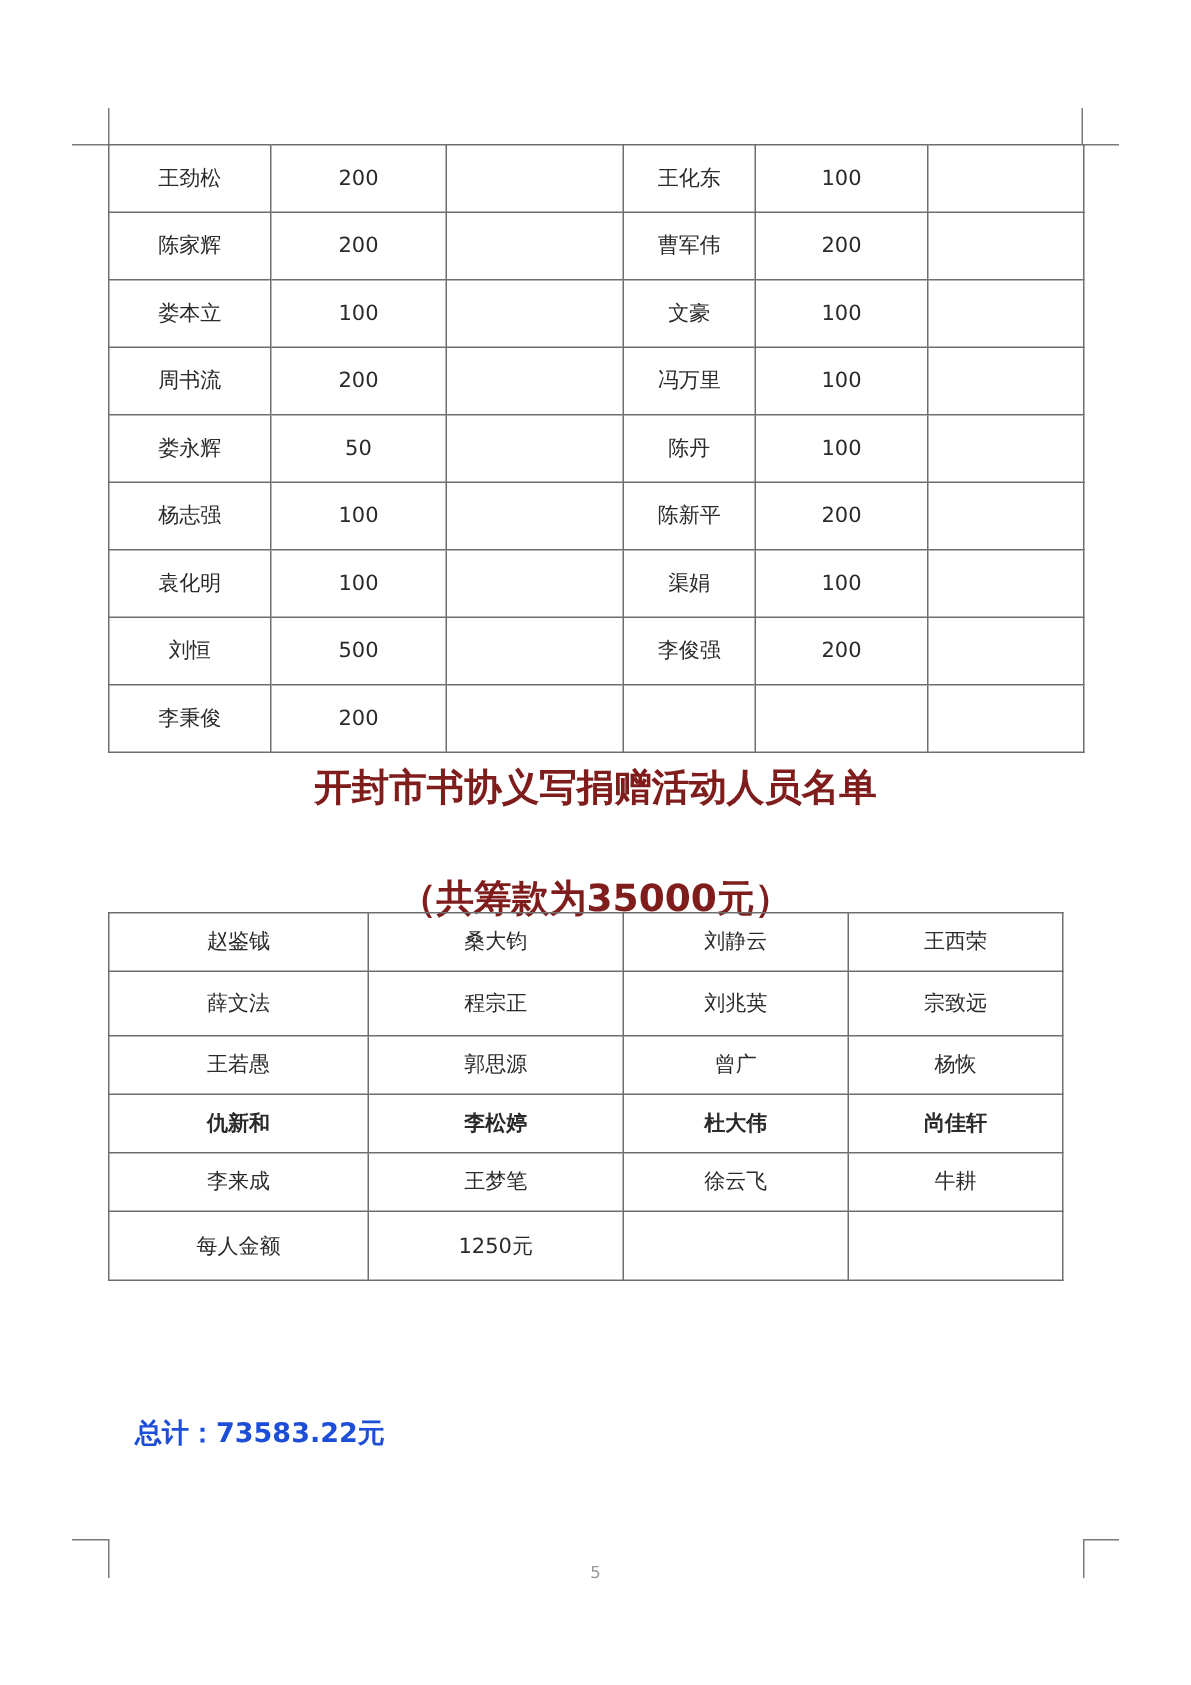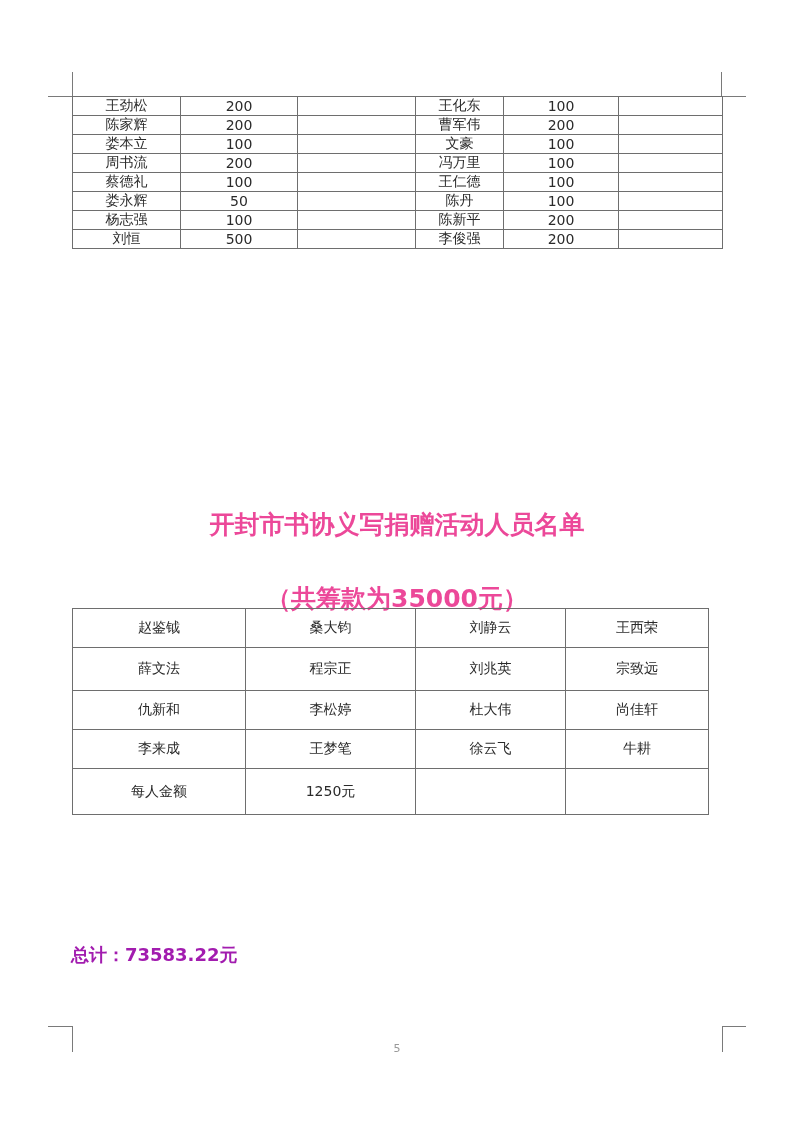--- a/index.html
+++ b/index.html
@@ -4,27 +4,27 @@
 <style>
   html, body { margin: 0; padding: 0; }
   body {
     width: 794px; height: 1123px; background: #ffffff; position: relative; overflow: hidden;
     font-family: "DejaVu Sans", "Liberation Sans", sans-serif; color: #222;
   }
   .mark { position: absolute; background: #7a7a7a; }
   table { border-collapse: collapse; position: absolute; table-layout: fixed; }
   td { border: 1px solid #6e6e6e; text-align: center; vertical-align: middle; font-size: 14px; color: #2a2a2a; padding: 0; }
   #t1 { left: 72px; top: 96px; width: 650px; }
-  #t1 tr { height: 19px; }
+  #t1 tr { height: 45px; }
   #t2 { left: 72px; top: 608px; width: 636px; }
   .title {
     position: absolute; left: 0; width: 794px; text-align: center;
-    font-weight: bold; font-size: 25px; color: #ec4899;
+    font-weight: bold; font-size: 25px; color: #7f1d1d;
   }
-  #total { position: absolute; left: 71px; top: 943px; font-weight: bold; font-size: 18px; color: #a21caf; }
+  #total { position: absolute; left: 90px; top: 943px; font-weight: bold; font-size: 18px; color: #1d4ed8; }
   #pagenum { position: absolute; left: 0; width: 794px; top: 1042px; text-align: center; font-size: 11px; color: #999; }
 </style>
 </head>
 <body>
 
 <div class="mark" style="left:48px;top:96px;width:24px;height:1px;"></div>
 <div class="mark" style="left:72px;top:72px;width:1px;height:24px;"></div>
 <div class="mark" style="left:722px;top:96px;width:24px;height:1px;"></div>
 <div class="mark" style="left:721px;top:72px;width:1px;height:24px;"></div>
 <div class="mark" style="left:48px;top:1026px;width:24px;height:1px;"></div>
@@ -68,49 +68,57 @@
       </tr>
       <tr>
         <td>周书流</td>
         <td>200</td>
         <td></td>
         <td>冯万里</td>
         <td>100</td>
         <td></td>
       </tr>
       <tr>
-        <td>蔡德礼</td>
-        <td>100</td>
-        <td></td>
-        <td>王仁德</td>
-        <td>100</td>
-        <td></td>
-      </tr>
-      <tr>
         <td>娄永辉</td>
         <td>50</td>
         <td></td>
         <td>陈丹</td>
         <td>100</td>
         <td></td>
       </tr>
       <tr>
         <td>杨志强</td>
         <td>100</td>
         <td></td>
         <td>陈新平</td>
         <td>200</td>
         <td></td>
       </tr>
       <tr>
+        <td>袁化明</td>
+        <td>100</td>
+        <td></td>
+        <td>渠娟</td>
+        <td>100</td>
+        <td></td>
+      </tr>
+      <tr>
         <td>刘恒</td>
         <td>500</td>
         <td></td>
         <td>李俊强</td>
         <td>200</td>
+        <td></td>
+      </tr>
+      <tr>
+        <td>李秉俊</td>
+        <td>200</td>
+        <td></td>
+        <td></td>
+        <td></td>
         <td></td>
       </tr>
     </tbody>
 </table>
 
 <div class="title" style="top:508px;">开封市书协义写捐赠活动人员名单</div>
 <div class="title" style="top:550px;margin-top:32px;">（共筹款为35000元）</div>
 
 <table id="t2">
   <colgroup>
@@ -126,20 +134,26 @@
         <td>刘静云</td>
         <td>王西荣</td>
       </tr>
       <tr style="height: 43px;">
         <td>薛文法</td>
         <td>程宗正</td>
         <td>刘兆英</td>
         <td>宗致远</td>
       </tr>
       <tr style="height: 39px;">
+        <td>王若愚</td>
+        <td>郭思源</td>
+        <td>曾广</td>
+        <td>杨恢</td>
+      </tr>
+      <tr style="height: 39px; font-weight: bold;">
         <td>仇新和</td>
         <td>李松婷</td>
         <td>杜大伟</td>
         <td>尚佳轩</td>
       </tr>
       <tr style="height: 39px;">
         <td>李来成</td>
         <td>王梦笔</td>
         <td>徐云飞</td>
         <td>牛耕</td>

